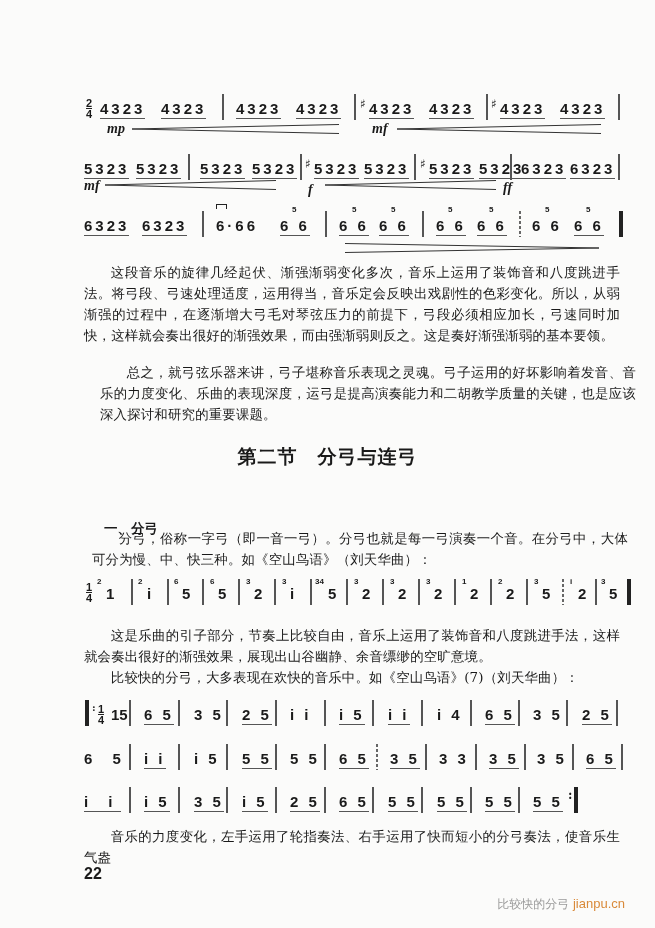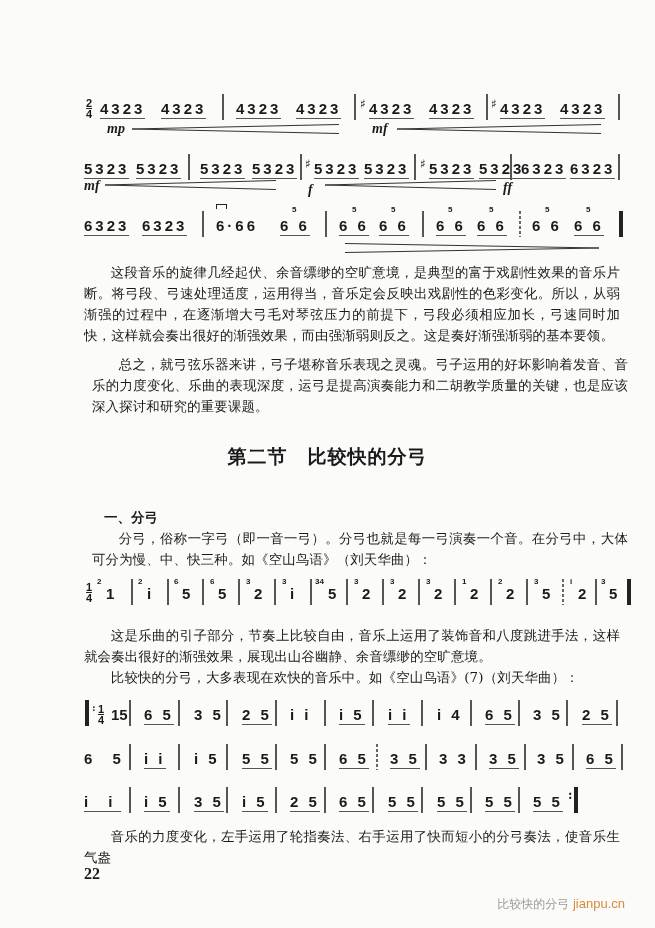--- a/index.html
+++ b/index.html
@@ -25,22 +25,22 @@
   
   .para {
     position:absolute; left:84px; width:536px; font-size:13.4px; line-height:21px;
     text-align:justify; letter-spacing:0.2px;
   }
   .indent { text-indent:2em; }
   .section-title {
     position:absolute; left:0; width:655px; top:444px; text-align:center;
     font-family:"DejaVu Sans", sans-serif; font-size:19px; font-weight:bold; letter-spacing:1px;
   }
-  .sub-heading { position:absolute; left:104px; top:509px; font-family:"DejaVu Sans", sans-serif; font-weight:bold; font-size:13.5px;text-align:right; }
-  .page-num { position:absolute; left:84px; top:865px; font-family:Liberation Serif, serif; font-size:16px; font-weight:bold; }
+  .sub-heading { position:absolute; left:104px; top:520px; font-family:"DejaVu Sans", sans-serif; font-weight:bold; font-size:13.5px;text-align:right; }
+  .page-num { position:absolute; left:84px; top:865px; font-family:Liberation Sans, sans-serif; font-size:16px; font-weight:bold; }
   .watermark { position:absolute; right:30px; top:896px; font-family:"DejaVu Sans", sans-serif; font-size:12px; color:#9a9a9a; }
   .watermark .site { color:#d98a3a; font-family:"Liberation Sans", sans-serif; font-size:13px; }
 </style>
 </head>
 <body>
 
 <div>
 
   <div class="timesig" style="left:86px;top:98px;">
     <span class="n">2</span>
@@ -138,24 +138,24 @@
     <span class="bar thick" style="left:535px;"></span>
   </div>
   <div class="hair" style="left:345px;top:243px;">
     <svg width="255" height="10">
         <line x1="0" y1="0.5" x2="254" y2="5" stroke="#333" stroke-width="1"></line>
         <line x1="0" y1="9.5" x2="254" y2="5" stroke="#333" stroke-width="1"></line>
       </svg>
   </div>
 </div>
 
-<p class="para indent" style="top:262px;margin:0;">这段音乐的旋律几经起伏、余音缥缈的空旷意境，是典型的富于戏剧性效果的音乐片断。将弓段、弓速处理适度，运用得当，音乐定会反映出戏剧性的色彩变化。所以，从弱渐强的过程中，在逐渐增大弓毛对琴弦压力的前提下，弓段必须相应加长，弓速同时加快，这样就会奏出很好的渐强效果，而由强渐弱则反之。这是奏好渐强渐弱的基本要领。</p>
-<p class="para indent" style="top:346px;margin:8px;">总之，就弓弦乐器来讲，弓子堪称音乐表现之灵魂。弓子运用的好坏影响着发音、音乐的力度变化、乐曲的表现深度，运弓是提高演奏能力和二胡教学质量的关键，也是应该深入探讨和研究的重要课题。</p>
-
-<div class="section-title">第二节　比较快的分弓</div>
+<p class="para indent" style="top:262px;margin:0;">这段音乐的旋律几经起伏、渐强渐弱变化多次，音乐上运用了装饰音和八度跳进手法。将弓段、弓速处理适度，运用得当，音乐定会反映出戏剧性的色彩变化。所以，从弱渐强的过程中，在逐渐增大弓毛对琴弦压力的前提下，弓段必须相应加长，弓速同时加快，这样就会奏出很好的渐强效果，而由强渐弱则反之。这是奏好渐强渐弱的基本要领。</p>
+<p class="para indent" style="top:346px;margin:16px;">总之，就弓弦乐器来讲，弓子堪称音乐表现之灵魂。弓子运用的好坏影响着发音、音乐的力度变化、乐曲的表现深度，运弓是提高演奏能力和二胡教学质量的关键，也是应该深入探讨和研究的重要课题。</p>
+
+<div class="section-title">第二节　分弓与连弓</div>
 <div class="sub-heading">一、分弓</div>
 
 <p class="para indent" style="top:520px;margin:8px;">分弓，俗称一字弓（即一音一弓）。分弓也就是每一弓演奏一个音。在分弓中，大体可分为慢、中、快三种。如《空山鸟语》（刘天华曲）：</p>
 
 <div>
   <div class="timesig" style="left:86px;top:582px;">
     <span class="n">1</span>
     <span>4</span>
   </div>
   <div class="mrow" style="top:585px;">

